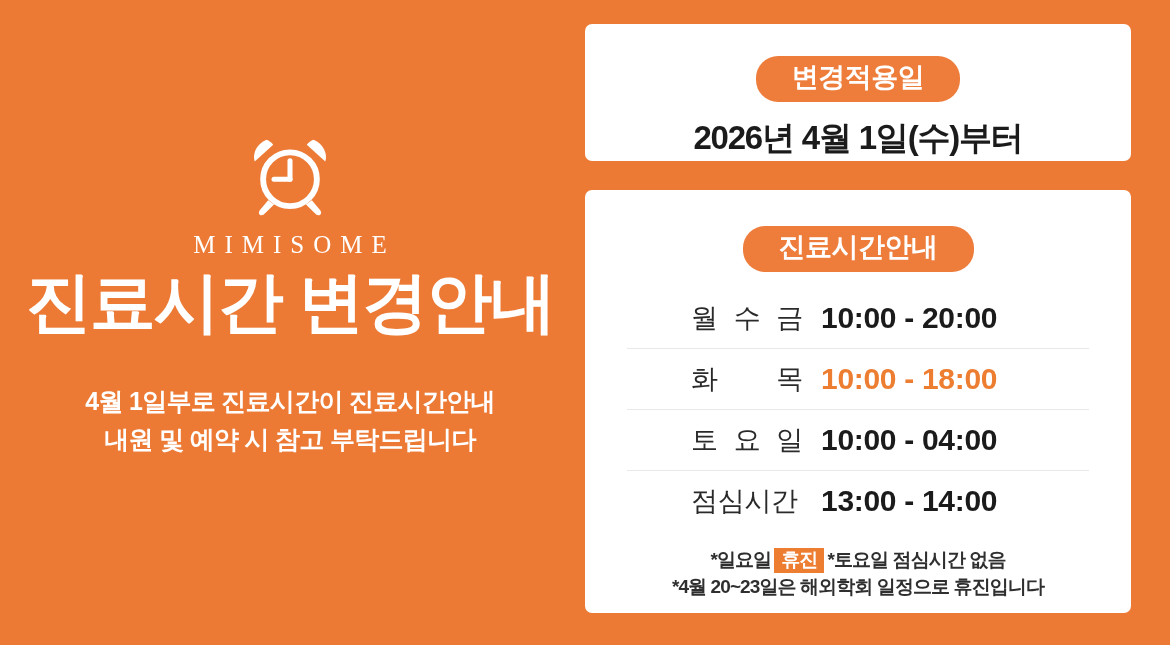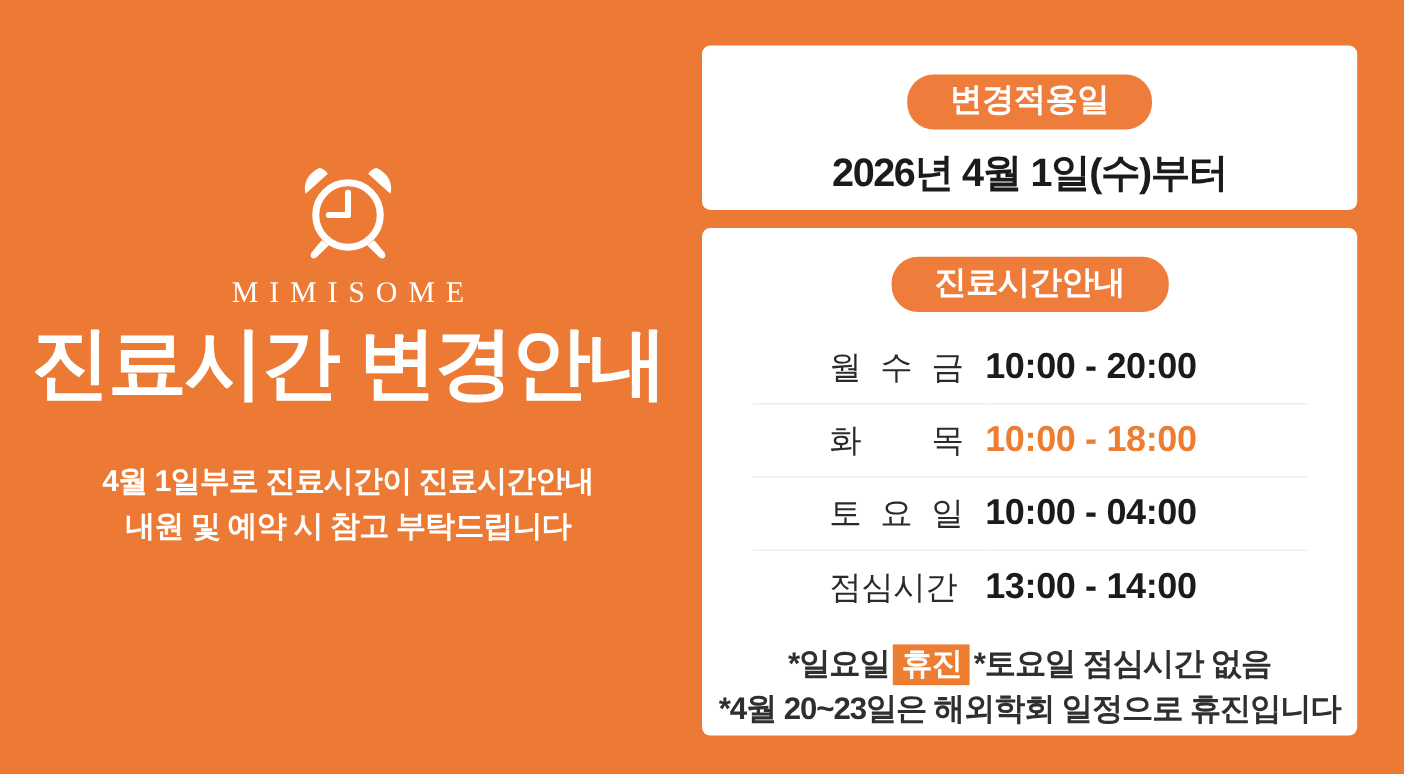--- a/index.html
+++ b/index.html
@@ -90,35 +90,35 @@
   .card {
     position: absolute;
     left: 0;
     width: 546px;
     background: #FFFFFF;
     border-radius: 7px;
     box-sizing: border-box;
   }
 
   #date-card {
-    top: 38px;
+    top: 24px;
     height: 137px;
     display: flex;
     flex-direction: column;
     align-items: center;
-    justify-content: flex-start;
+    justify-content: flex-end;
   }
 
   #hours-card {
     top: 190px;
     height: 423px;
     display: flex;
     flex-direction: column;
     align-items: center;
-    justify-content: flex-start;
+    justify-content: center;
   }
 
   .badge {
     background: #EE7D3C;
     color: #FFFFFF;
     font-size: 27px;
     font-weight: 700;
     letter-spacing: -0.5px;
     border-radius: 22px;
     padding: 7px 36px 9px 36px;
@@ -176,21 +176,21 @@
     white-space: nowrap;
     vertical-align: middle;
   }
   .cell-time.accent { color: #ED7D31; }
 
   
   #footnotes {
     margin-top: 16px;
     text-align: center;
     color: #2F2F2F;
-    font-size: 26px;
+    font-size: 19px;
     font-weight: 700;
     letter-spacing: -0.9px;
     line-height: 1.42;
   }
   #footnotes .note-line {
     display: block;
     white-space: nowrap;
   }
   .hl {
     background: #ED7D31;

